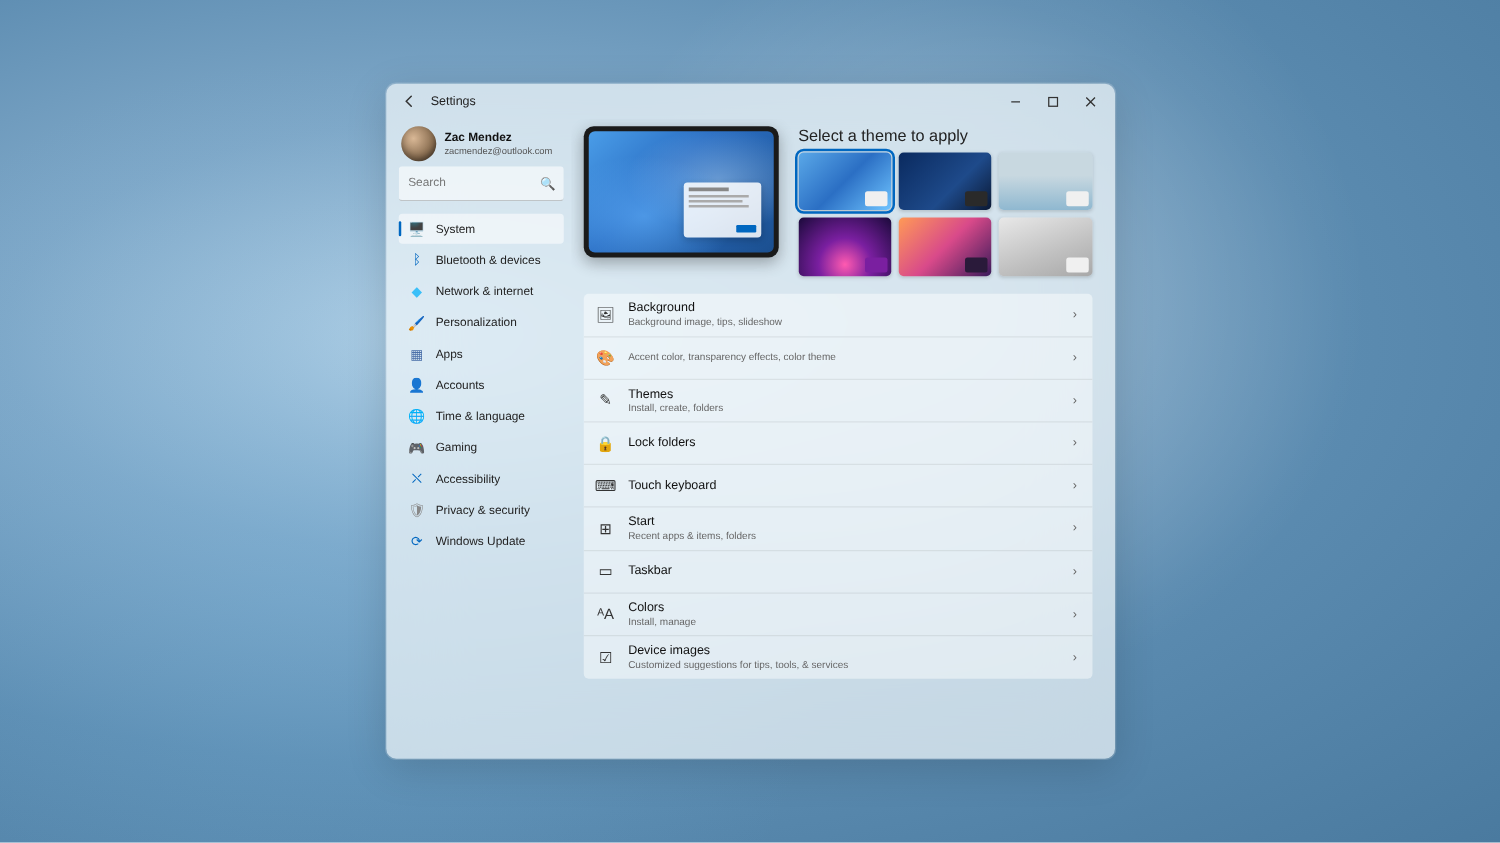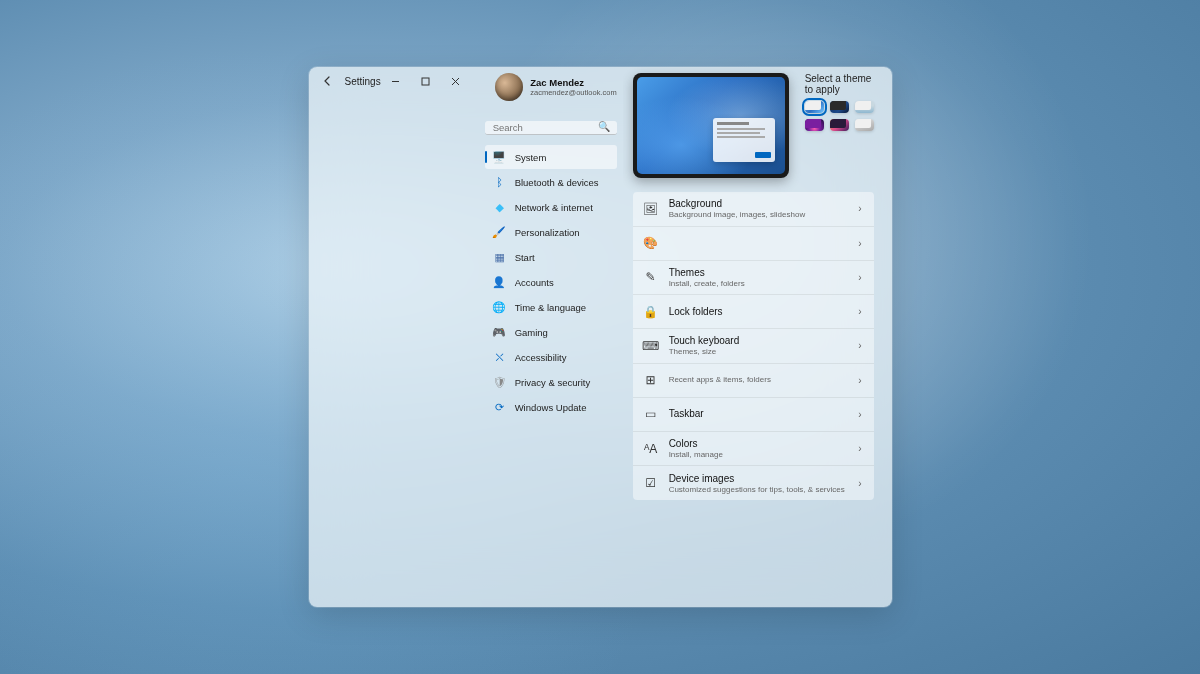--- a/index.html
+++ b/index.html
@@ -14,40 +14,40 @@
       background: radial-gradient(circle at 65% 35%, rgba(255,255,255,0.25) 0%, transparent 35%),
                   radial-gradient(circle at 20% 70%, rgba(120,180,220,0.3) 0%, transparent 40%);
     }
     .window {
       width: 583px; height: 540px;
       background: rgba(240,246,250,0.72);
       backdrop-filter: blur(30px);
       border-radius: 8px;
       box-shadow: 0 8px 32px rgba(0,0,0,0.15), 0 0 0 1px rgba(255,255,255,0.2);
       position: relative; z-index: 1;
-      display: flex; flex-direction: row;
+      display: flex; flex-direction: column;
       overflow: hidden;
     }
     .titlebar {
       height: 28px; display: flex; align-items: center; padding: 0 4px;
       font-size: 10px; color: #222;
     }
     .titlebar .back-btn { width: 22px; height: 22px; display:flex;align-items:center;justify-content:center; cursor:pointer; border-radius:3px; margin-left:4px;}
     .titlebar .title { margin-left: 6px; font-size: 10px; }
     .titlebar .spacer { flex:1; }
     .titlebar .win-btn { width: 30px; height: 24px; display:flex;align-items:center;justify-content:center; cursor:pointer; font-size:9px;}
     .body-area { flex:1; display:flex; overflow:hidden;}
     .sidebar { width: 148px; padding: 4px 6px 6px 10px; display:flex; flex-direction:column; }
-    .user-block { display:flex; align-items:center; gap:7px; margin: 2px 0 16px 2px; justify-content: flex-end; }
+    .user-block { display:flex; align-items:center; gap:7px; margin: 2px 0 4px 2px; }
     .avatar { width:28px; height:28px; border-radius:50%; background: radial-gradient(circle at 35% 35%, #d9b896, #8b6f52 60%, #3a2f24); box-shadow: inset 0 -3px 5px rgba(0,0,0,0.3);}
     .user-text .name { font-size:9.5px; font-weight:600; color:#111;}
     .user-text .email { font-size:7.5px; color:#555;}
     .search-box { position:relative; margin-bottom:10px; }
     .search-box input {
-      width:100%; height:14px; border:none; border-radius:3px;
+      width:100%; height:28px; border:none; border-radius:3px;
       background: rgba(255,255,255,0.6); padding: 0 12px 0 8px;
       font-size:9.5px; color:#333; outline:none;
       border-bottom: 1.5px solid rgba(0,0,0,0.2);
     }
     .search-box .srch-ic { position:absolute; right:6px; top:50%; transform:translateY(-50%); font-size:10px; color:#555;}
     .nav { display:flex; flex-direction:column; gap:1px;}
     .nav-item { display:flex; align-items:center; gap:8px; height:24px; padding:0 8px; border-radius:3px; font-size:9.5px; color:#222; cursor:pointer; position:relative;}
     .nav-item.selected { background: rgba(255,255,255,0.55);}
     .nav-item.selected::before { content:''; position:absolute; left:0; top:6px; bottom:6px; width:2.5px; background:#0067c0; border-radius:2px;}
     .nav-ic { width:14px; height:14px; display:flex; align-items:center; justify-content:center; font-size:11px;}
@@ -60,21 +60,21 @@
       position:relative;
     }
     .preview-screen { width:100%; height:100%; border-radius:5px; background: linear-gradient(135deg,#4a9de8,#2b6fc4 40%,#1b4f8f); position:relative; overflow:hidden;}
     .preview-screen::before{ content:''; position:absolute; inset:0; background: radial-gradient(ellipse at 30% 70%, rgba(100,180,255,0.6), transparent 50%), radial-gradient(ellipse at 70% 40%, rgba(200,230,255,0.4), transparent 50%);}
     .mini-window { position:absolute; right:10px; bottom:12px; width:62px; height:44px; background:rgba(255,255,255,0.85); border-radius:3px; padding:4px; box-shadow:0 2px 6px rgba(0,0,0,0.2);}
     .mini-window .l1{height:3px;background:#888;margin-bottom:3px;width:60%;}
     .mini-window .l2{height:2px;background:#aaa;margin-bottom:2px;width:90%;}
     .mini-window .l3{height:2px;background:#aaa;margin-bottom:2px;width:80%;}
     .mini-window .btn{position:absolute;right:4px;bottom:4px;width:16px;height:6px;background:#0067c0;border-radius:1px;}
     .themes-block { flex:1; }
-    .themes-heading { font-size:10px; color:#222; margin-bottom:6px; }
+    .themes-heading { font-size:13px; color:#222; margin-bottom:6px; }
     .theme-grid { display:grid; grid-template-columns: repeat(3, 1fr); gap:6px; }
     .theme-tile { aspect-ratio: 16/10; border-radius:4px; position:relative; cursor:pointer; overflow:hidden; box-shadow: 0 1px 3px rgba(0,0,0,0.15);}
     .theme-tile.selected { outline: 2px solid #0067c0; outline-offset:1px;}
     .theme-tile .corner { position:absolute; right:3px; bottom:3px; width:18px; height:12px; border-radius:2px;}
     .settings-list { display:flex; flex-direction:column; border-radius:4px; overflow:hidden; background: rgba(255,255,255,0.45);}
     .srow { display:flex; align-items:center; gap:10px; padding: 6px 12px 6px 10px; border-bottom:1px solid rgba(0,0,0,0.07); cursor:pointer; min-height:34px;}
     .srow:last-child{border-bottom:none;}
     .srow-ic { width:16px; height:16px; display:flex;align-items:center;justify-content:center; font-size:12px; color:#333;}
     .srow-text { flex:1; display:flex; flex-direction:column;justify-content:center; }
     .srow-title { font-size:10px; color:#111; line-height:1.2;}
@@ -142,21 +142,21 @@
           <div class="nav-item">
             <span class="nav-ic" style="color: rgb(58, 191, 248);">◆</span>
             <span>Network &amp; internet</span>
           </div>
           <div class="nav-item">
             <span class="nav-ic">🖌️</span>
             <span>Personalization</span>
           </div>
           <div class="nav-item">
             <span class="nav-ic" style="color: rgb(74, 111, 168);">▦</span>
-            <span>Start</span>
+            <span>Apps</span>
           </div>
           <div class="nav-item">
             <span class="nav-ic" style="color: rgb(232, 160, 95);">👤</span>
             <span>Accounts</span>
           </div>
           <div class="nav-item">
             <span class="nav-ic" style="color: rgb(90, 168, 232);">🌐</span>
             <span>Time &amp; language</span>
           </div>
           <div class="nav-item">
@@ -213,27 +213,28 @@
                 <div class="corner" style="background: rgb(240, 240, 240);"></div>
               </div>
             </div>
         </div>
       </div>
       <div class="settings-list" id="settings-list">
           <div class="srow">
             <div class="srow-ic">🖼</div>
             <div class="srow-text">
               <div class="srow-title">Background</div>
-              <div class="srow-sub">Background image, images, slideshow</div>
+              <div class="srow-sub">Background image, tips, slideshow</div>
             </div>
             <div class="srow-chev">›</div>
           </div>
           <div class="srow">
             <div class="srow-ic">🎨</div>
             <div class="srow-text">
+              <div class="srow-sub">Accent color, transparency effects, color theme</div>
             </div>
             <div class="srow-chev">›</div>
           </div>
           <div class="srow">
             <div class="srow-ic">✎</div>
             <div class="srow-text">
               <div class="srow-title">Themes</div>
               <div class="srow-sub">Install, create, folders</div>
             </div>
             <div class="srow-chev">›</div>
@@ -242,27 +243,27 @@
             <div class="srow-ic">🔒</div>
             <div class="srow-text">
               <div class="srow-title">Lock folders</div>
             </div>
             <div class="srow-chev">›</div>
           </div>
           <div class="srow">
             <div class="srow-ic">⌨</div>
             <div class="srow-text">
               <div class="srow-title">Touch keyboard</div>
-              <div class="srow-sub">Themes, size</div>
             </div>
             <div class="srow-chev">›</div>
           </div>
           <div class="srow">
             <div class="srow-ic">⊞</div>
             <div class="srow-text">
+              <div class="srow-title">Start</div>
               <div class="srow-sub">Recent apps &amp; items, folders</div>
             </div>
             <div class="srow-chev">›</div>
           </div>
           <div class="srow">
             <div class="srow-ic">▭</div>
             <div class="srow-text">
               <div class="srow-title">Taskbar</div>
             </div>
             <div class="srow-chev">›</div>

